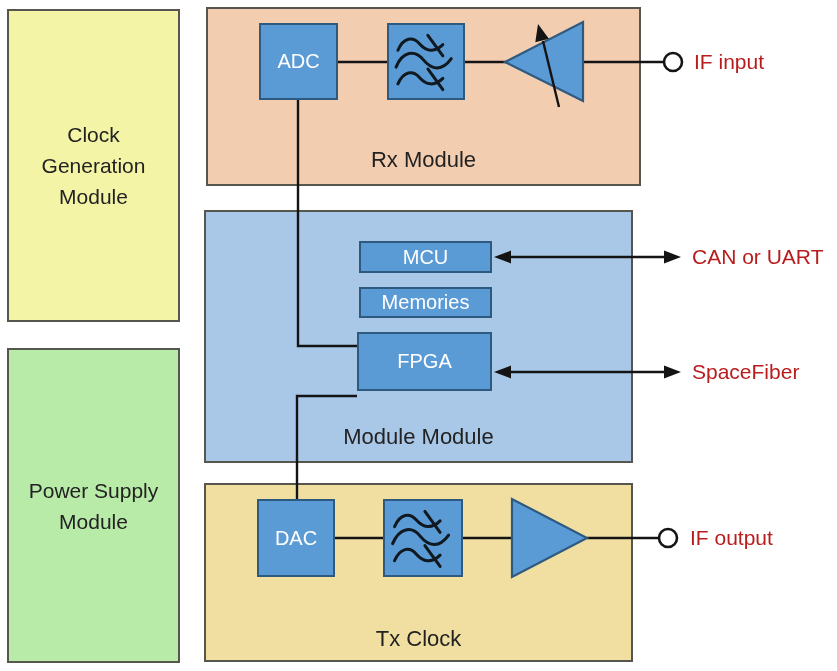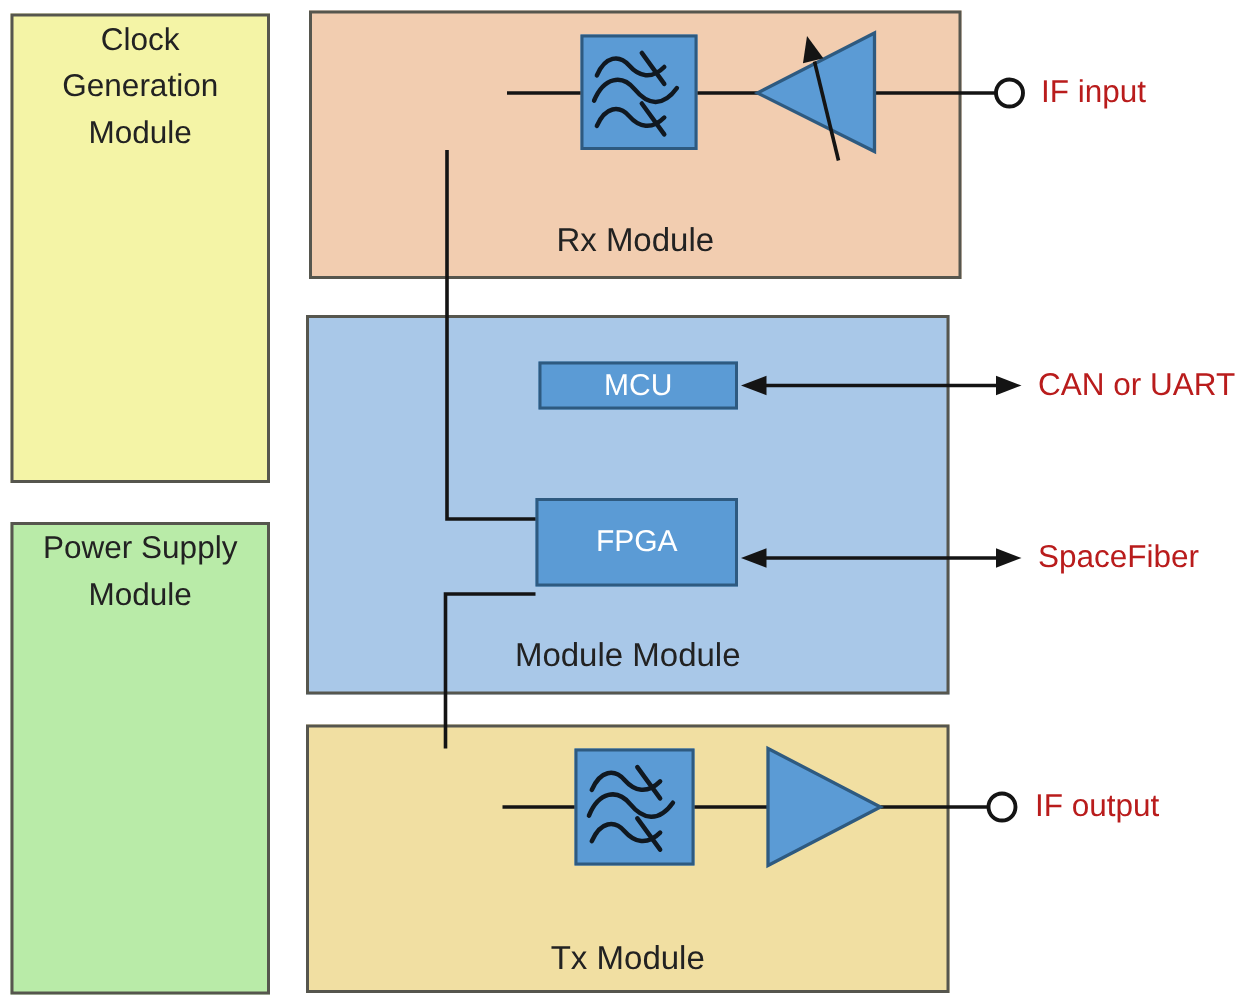--- a/index.html
+++ b/index.html
@@ -7,21 +7,21 @@
     --digital-fill:#a9c8e8; --tx-fill:#f1dfa2; --block-fill:#5b9bd5;
     --block-border:#2e5a80; --box-border:#56564e; --line:#141414;
     --text-dark:#222222; --text-white:#ffffff;
   }
   html,body{margin:0;padding:0;background:#ffffff;}
   .stage{
     position:relative;width:837px;height:671px;background:#ffffff;
     font-family:"Liberation Sans","DejaVu Sans",sans-serif;overflow:hidden;
   }
   .modbox{position:absolute;border:2px solid var(--box-border);box-sizing:border-box;}
-  .leftbox{display:flex;justify-content:center;text-align:center;}
+  .leftbox{display:flex;align-items:center;justify-content:center;text-align:center;}
   .leftbox .lbl{font-size:21px;line-height:31px;color:var(--text-dark);}
   .clock{left:7px;top:9px;width:173px;height:313px;background:var(--clock-fill);}
   .clock .lbl{max-width:140px;}
   .power{left:7px;top:348px;width:173px;height:315px;background:var(--power-fill);}
   .power .lbl{max-width:160px;}
   .rxbox{left:206px;top:7px;width:435px;height:179px;background:var(--rx-fill);}
   .digitalbox{left:204px;top:210px;width:429px;height:253px;background:var(--digital-fill);}
   .txbox{left:204px;top:483px;width:429px;height:179px;background:var(--tx-fill);}
   .modlabel{
     position:absolute;left:0;right:0;text-align:center;font-size:22px;
@@ -70,41 +70,50 @@
     <div class="lbl">Power Supply Module</div>
   </div>
 
   <div class="modbox rxbox">
     <div class="modlabel">Rx Module</div>
   </div>
   <div class="modbox digitalbox">
     <div class="modlabel">Module Module</div>
   </div>
   <div class="modbox txbox">
-    <div class="modlabel">Tx Module</div>
+    <div class="modlabel">Tx Clock</div>
   </div>
 
+  <div class="block adc">
+    <span>ADC</span>
+  </div>
 
   <div class="block rxfilter">
     <svg class="filter-svg" viewBox="0 0 78 78">
       <path class="wavepath" d="M9,27 C15,13 25,12 32,20 C39,28 48,30 57,21"></path>
       <path class="wavepath" d="M41,11 L57,33"></path>
       <path class="wavepath" d="M7,45 C14,28 27,26 36,37 C45,48 56,50 66,36"></path>
       <path class="wavepath" d="M9,63 C15,49 25,48 32,56 C39,64 48,66 57,57"></path>
       <path class="wavepath" d="M41,47 L57,69"></path>
     </svg>
   </div>
 
   <div class="block mcu">
     <span>MCU</span>
   </div>
+  <div class="block memories">
+    <span>Memories</span>
+  </div>
   <div class="block fpga">
     <span>FPGA</span>
   </div>
 
+  <div class="block dac">
+    <span>DAC</span>
+  </div>
 
   <div class="block txfilter">
     <svg class="filter-svg" viewBox="0 0 78 78">
       <path class="wavepath" d="M9,27 C15,13 25,12 32,20 C39,28 48,30 57,21"></path>
       <path class="wavepath" d="M41,11 L57,33"></path>
       <path class="wavepath" d="M7,45 C14,28 27,26 36,37 C45,48 56,50 66,36"></path>
       <path class="wavepath" d="M9,63 C15,49 25,48 32,56 C39,64 48,66 57,57"></path>
       <path class="wavepath" d="M41,47 L57,69"></path>
     </svg>
   </div>

